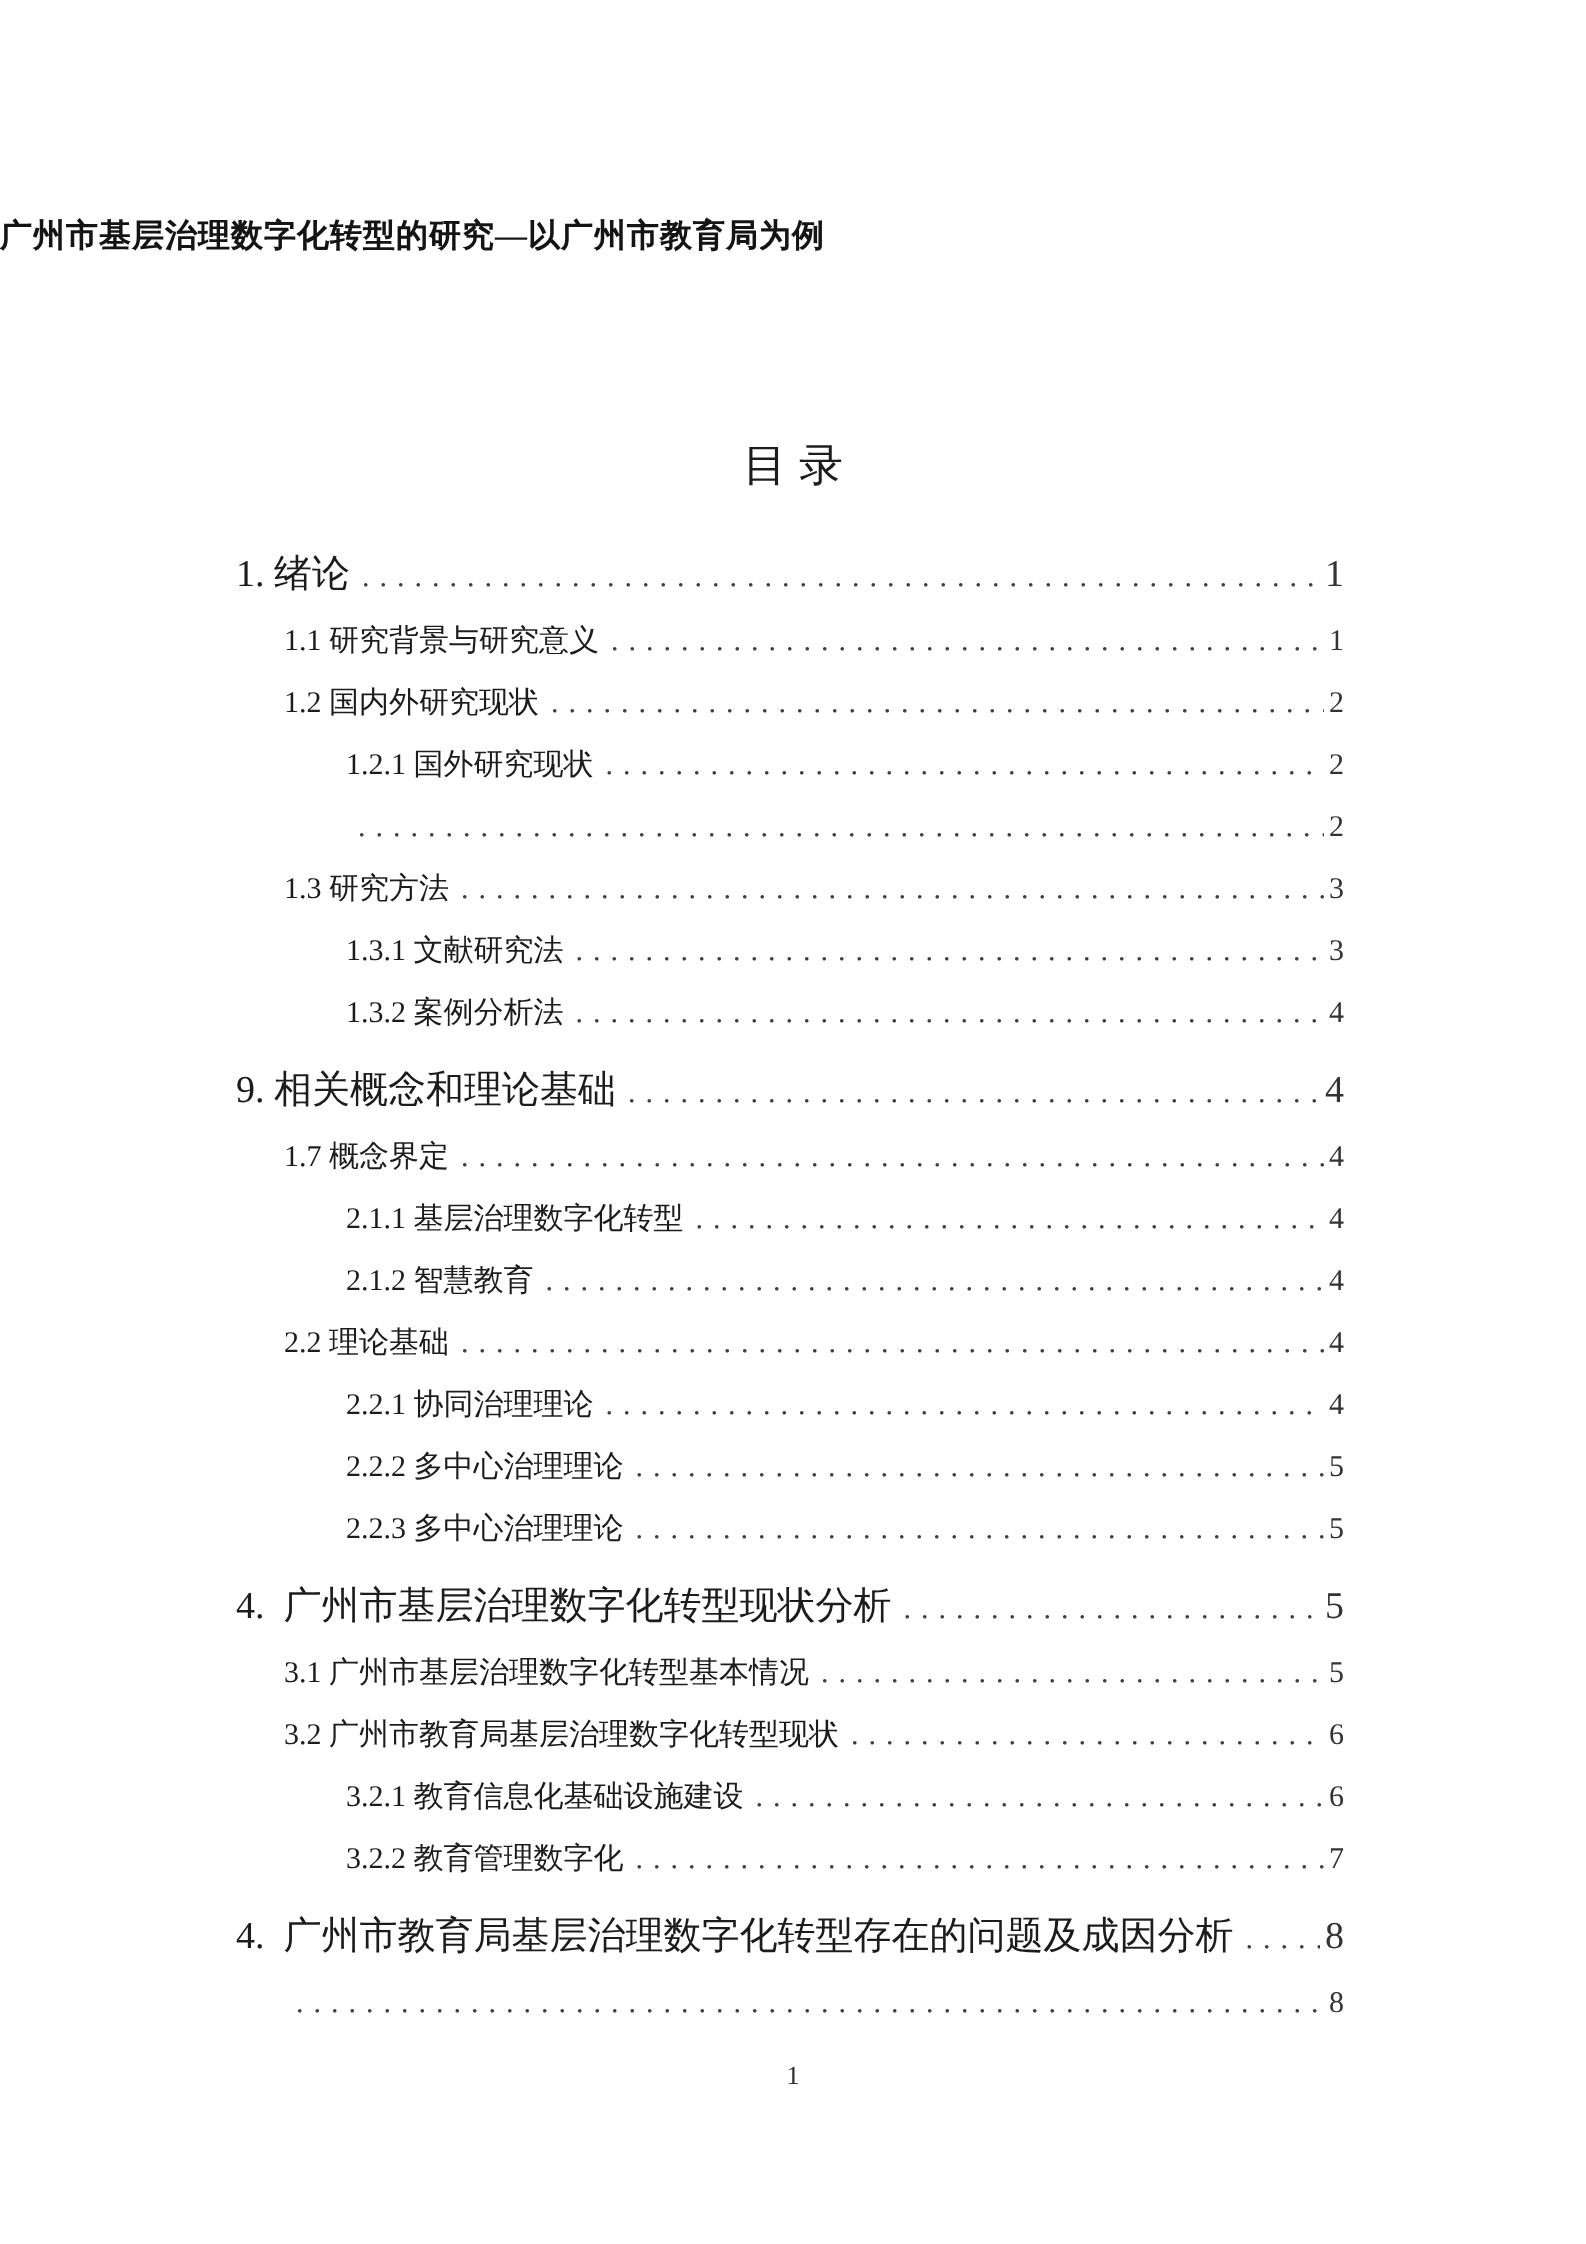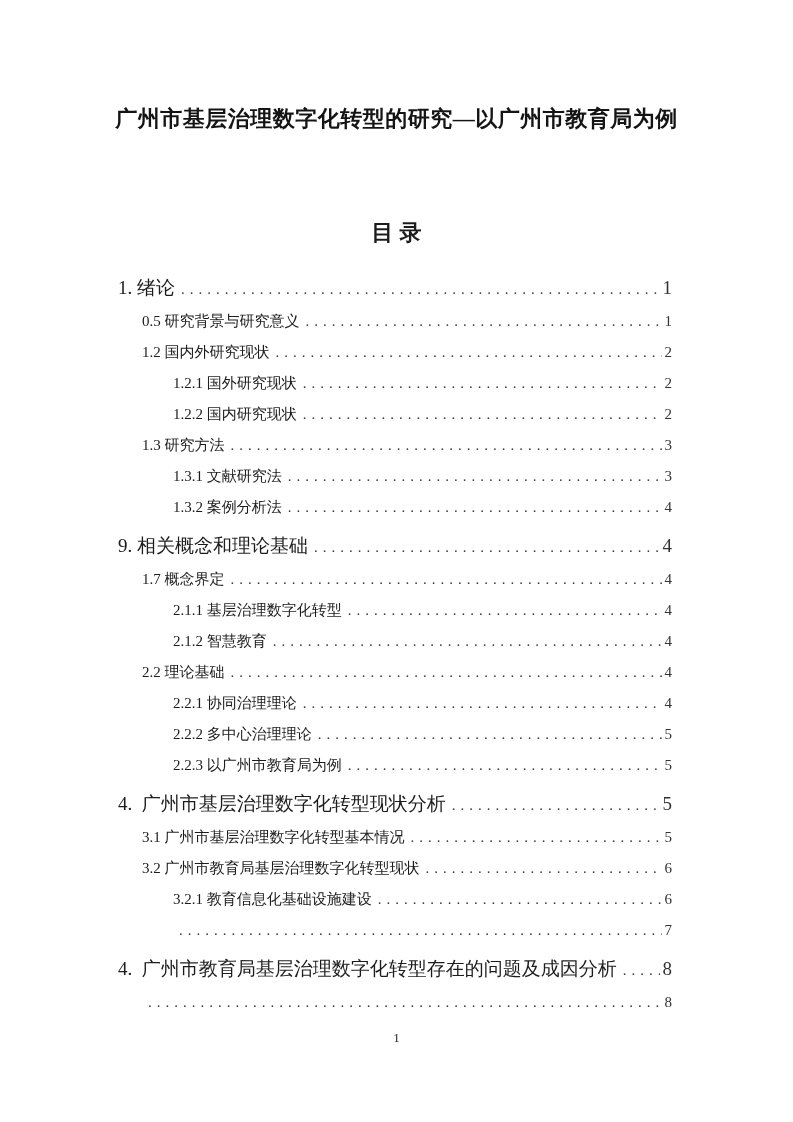--- a/index.html
+++ b/index.html
@@ -17,33 +17,33 @@
   }
   .page {
     width: 793px;
     height: 1122px;
     background: #ffffff;
     position: relative;
   }
   .doc-title {
     margin: 0;
     padding-top: 104px;
-    text-align: center;
-    font-size: 22px;
+    text-align: left;
+    font-size: 16px;
     line-height: 30px;
     font-weight: bold;
     letter-spacing: 0.5px;
     color: #141414;
   }
   .toc-heading {
     margin: 84px 0 0 0;
     text-align: center;
     font-size: 22px;
     line-height: 30px;
-    font-weight: bold;
+    font-weight: normal;
     letter-spacing: 6px;
     text-indent: 6px;
     color: #1c1c1c;
   }
   .toc {
     margin: 23px 121px 0 118px;
   }
   .toc-row {
     display: flex;
     align-items: baseline;
@@ -97,39 +97,38 @@
 
   <nav class="toc">
 
       <div class="toc-row level-1">
         <span class="toc-label">1. 绪论</span>
         <span class="toc-leader">..........................................................................................</span>
         <span class="toc-page">1</span>
       </div>
 
       <div class="toc-row level-2">
-        <span class="toc-label">0.5 研究背景与研究意义</span>
+        <span class="toc-label">1.1 研究背景与研究意义</span>
         <span class="toc-leader">..........................................................................................</span>
         <span class="toc-page">1</span>
       </div>
 
       <div class="toc-row level-2">
         <span class="toc-label">1.2 国内外研究现状</span>
         <span class="toc-leader">..........................................................................................</span>
         <span class="toc-page">2</span>
       </div>
 
       <div class="toc-row level-3">
         <span class="toc-label">1.2.1 国外研究现状</span>
         <span class="toc-leader">..........................................................................................</span>
         <span class="toc-page">2</span>
       </div>
 
       <div class="toc-row level-3">
-        <span class="toc-label">1.2.2 国内研究现状</span>
         <span class="toc-leader">..........................................................................................</span>
         <span class="toc-page">2</span>
       </div>
 
       <div class="toc-row level-2">
         <span class="toc-label">1.3 研究方法</span>
         <span class="toc-leader">..........................................................................................</span>
         <span class="toc-page">3</span>
       </div>
 
@@ -181,21 +180,21 @@
         <span class="toc-page">4</span>
       </div>
 
       <div class="toc-row level-3">
         <span class="toc-label">2.2.2 多中心治理理论</span>
         <span class="toc-leader">..........................................................................................</span>
         <span class="toc-page">5</span>
       </div>
 
       <div class="toc-row level-3">
-        <span class="toc-label">2.2.3 以广州市教育局为例</span>
+        <span class="toc-label">2.2.3 多中心治理理论</span>
         <span class="toc-leader">..........................................................................................</span>
         <span class="toc-page">5</span>
       </div>
 
       <div class="toc-row level-1">
         <span class="toc-label">4.  广州市基层治理数字化转型现状分析</span>
         <span class="toc-leader">..........................................................................................</span>
         <span class="toc-page">5</span>
       </div>
 
@@ -211,20 +210,21 @@
         <span class="toc-page">6</span>
       </div>
 
       <div class="toc-row level-3">
         <span class="toc-label">3.2.1 教育信息化基础设施建设</span>
         <span class="toc-leader">..........................................................................................</span>
         <span class="toc-page">6</span>
       </div>
 
       <div class="toc-row level-3">
+        <span class="toc-label">3.2.2 教育管理数字化</span>
         <span class="toc-leader">..........................................................................................</span>
         <span class="toc-page">7</span>
       </div>
 
       <div class="toc-row level-1">
         <span class="toc-label">4.  广州市教育局基层治理数字化转型存在的问题及成因分析</span>
         <span class="toc-leader">..........................................................................................</span>
         <span class="toc-page">8</span>
       </div>
 

